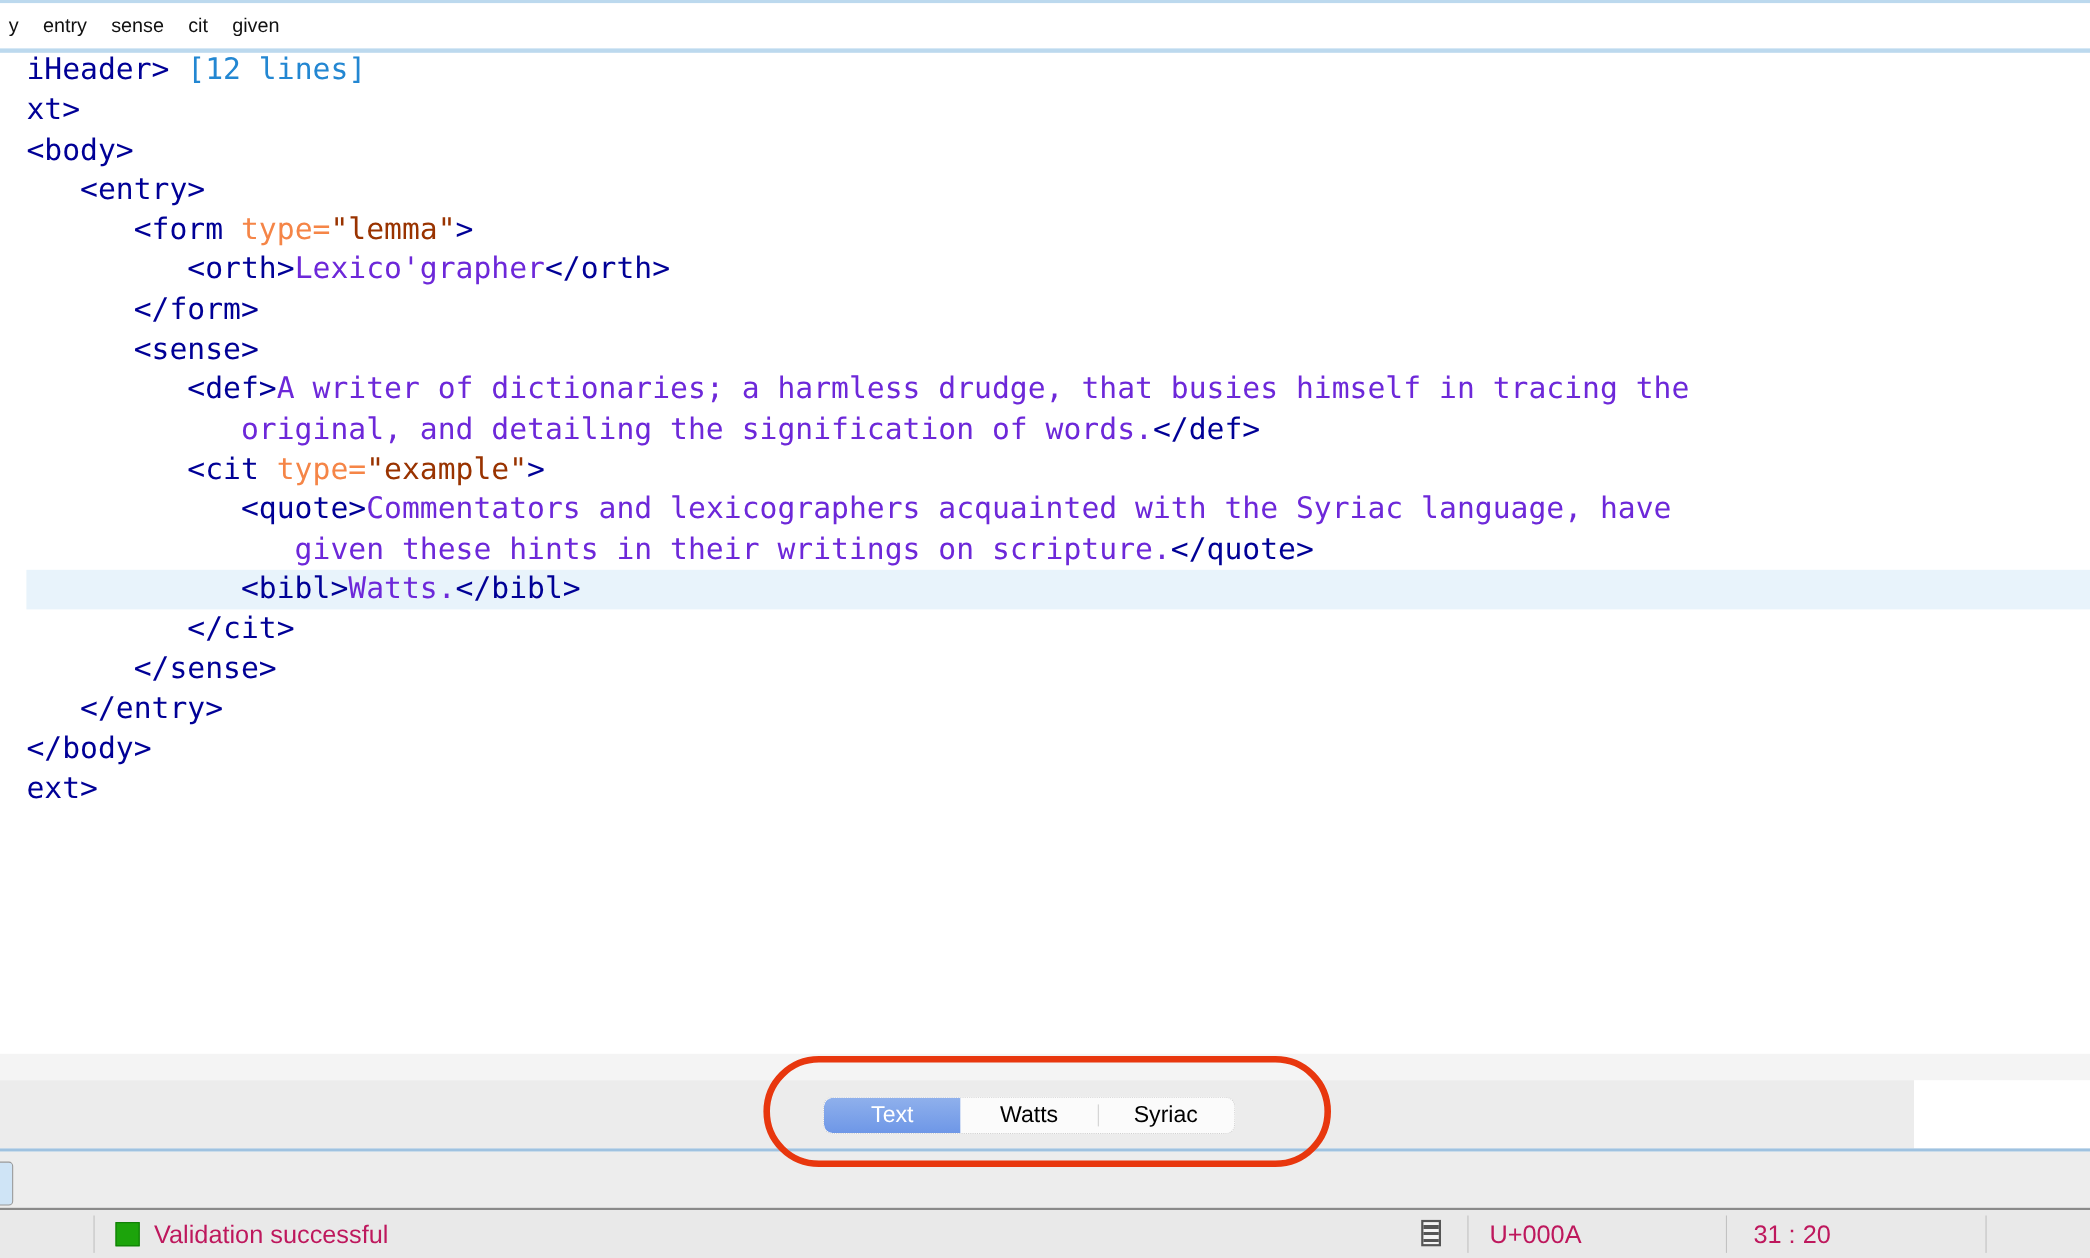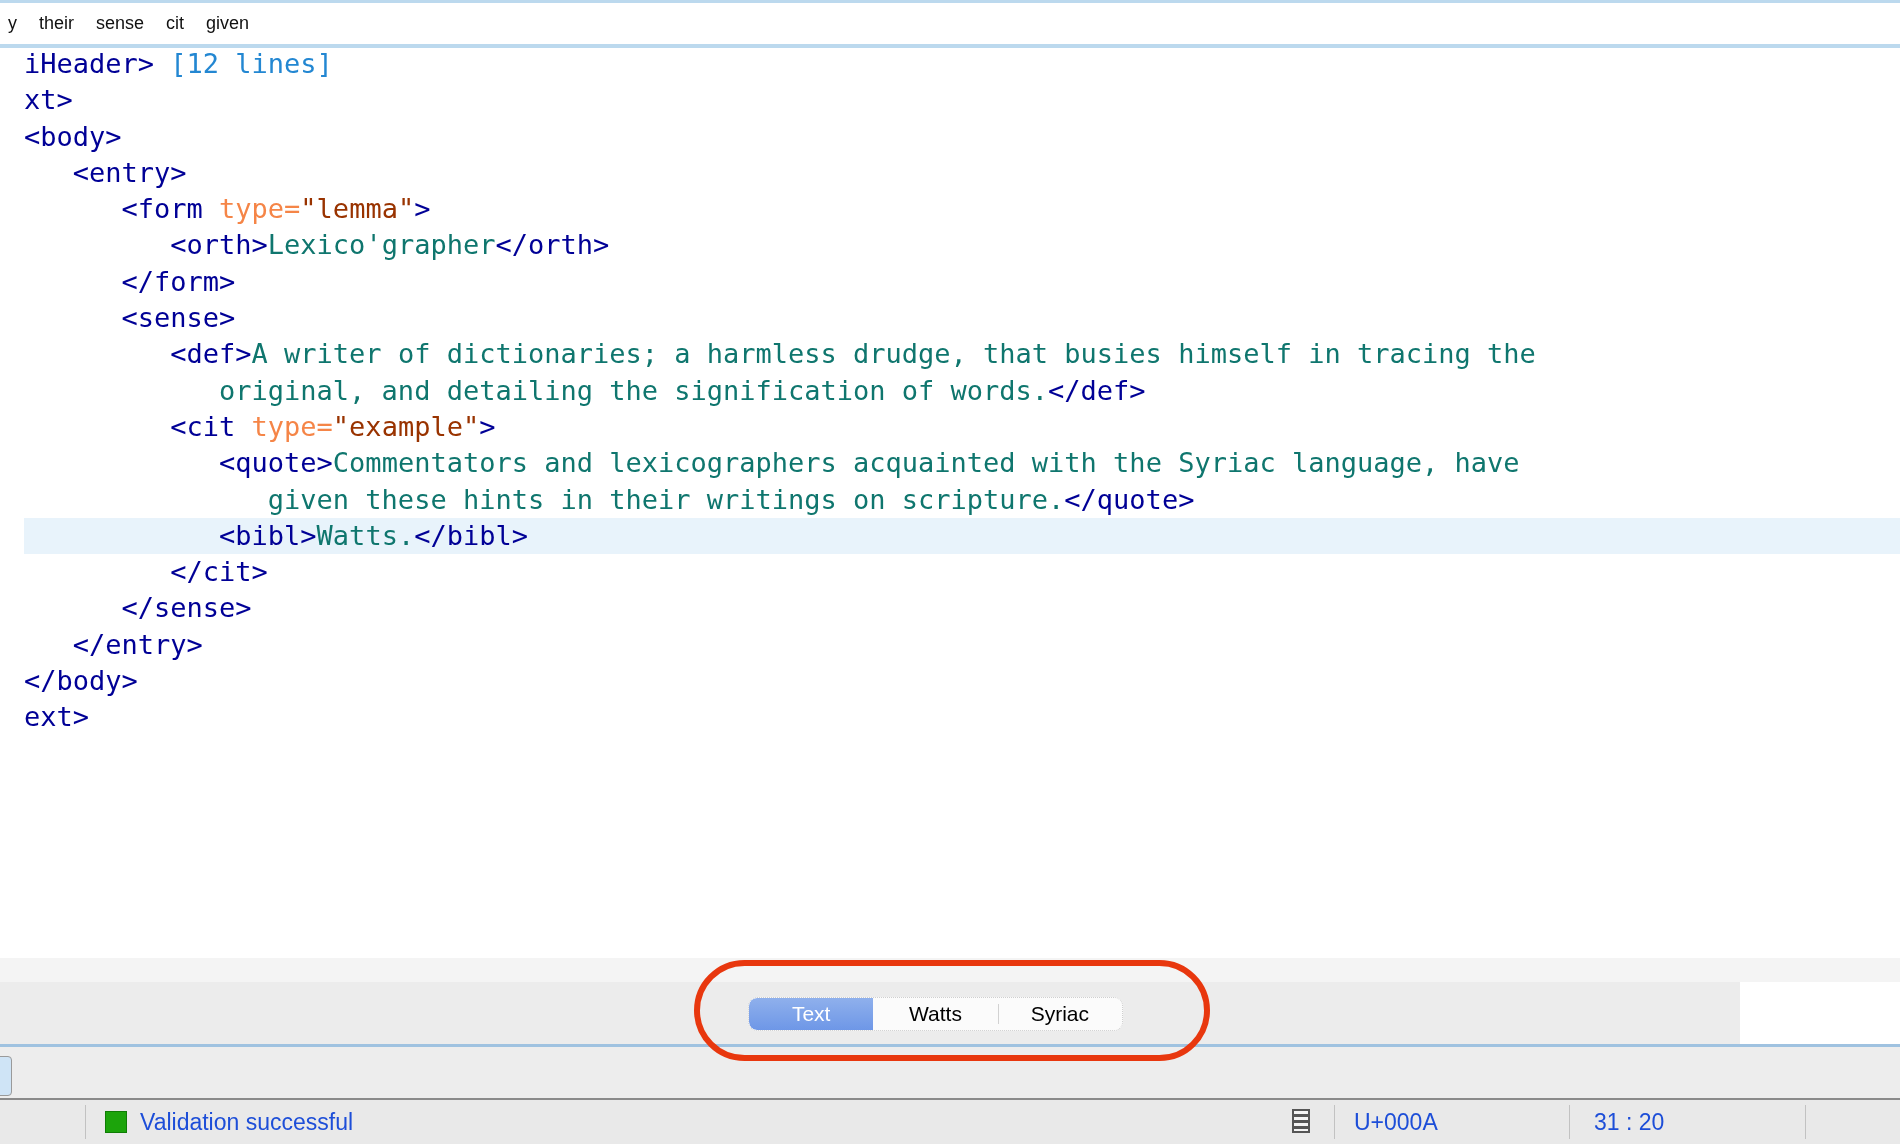--- a/index.html
+++ b/index.html
@@ -22,21 +22,21 @@
   
   .code { position:absolute; top:46px; left:0; width:1900px; height:912px;
           font-family:"DejaVu Sans Mono", monospace; font-size:27px; line-height:36.3px;
           white-space:pre; color:#000; overflow:hidden;padding-left:24px; }
   .code .line { height:36.3px; }
   .code .line.hl { background:var(--highlight-line,#e8f3fb); }
   .code .tag  { color:var(--tag-color,#000096); }
   .code .fold { color:var(--fold-color,#2387d2); cursor:pointer; }
   .code .attr { color:var(--attr-color,#f58547); }
   .code .val  { color:var(--value-color,#993300); }
-  .code .text { color:#0f766e; }
+  .code .text { color:#6d28d9; }
 
   
   .hscroll-track { position:absolute; top:958px; left:0; width:1900px; height:24px; background:#f4f4f4; }
 
   
   .tabbar { position:absolute; top:982px; left:0; width:1740px; height:62px; background:#ececec; }
   .segmented { position:absolute; left:748px; top:15px; width:375px; height:34px;
                display:flex; background:#fbfbfb; border:1px dotted #cfcfcf; border-radius:9px; overflow:hidden; box-sizing:border-box; }
   .seg { flex:1; display:flex; align-items:center; justify-content:center;
          font-size:21px; color:#000; cursor:default; position:relative; }
@@ -46,21 +46,21 @@
 
   .blueline { position:absolute; top:1044px; left:0; width:1900px; height:3px; background:#9fc2e0; }
 
   
   .bottom-panel { position:absolute; top:1047px; left:0; width:1900px; height:51px; background:#ededed; }
   .left-tab { position:absolute; left:-6px; top:9px; width:16px; height:38px;
               background:#cfe4f6; border:1px solid #9a9a9a; border-radius:0 4px 4px 0; }
 
   
   .statusbar { position:absolute; top:1098px; left:0; width:1900px; height:46px;
-               background:#e9e9e9; border-top:2px solid #8a8a8a; box-sizing:border-box; font-size:23px; color:#1d4ed8; }
+               background:#e9e9e9; border-top:2px solid #8a8a8a; box-sizing:border-box; font-size:23px; color:#be185d; }
   .sb-divider { position:absolute; top:5px; bottom:5px; width:1px; background:#c2c2c2; }
   .sb-green { position:absolute; left:105px; top:11px; width:22px; height:22px;
               background:var(--status-green,#1ca40b); border:1px solid #0f7d05; box-sizing:border-box; }
   .sb-validation { position:absolute; left:140px; top:9px; }
   .sb-docicon { position:absolute; left:1292px; top:9px; width:18px; height:24px;
                 border:2px solid #555; background:
                   repeating-linear-gradient(to bottom, transparent 0 3px, #555 3px 6px);
                 background-color:#f3f3f3; box-sizing:border-box; }
   .sb-unicode  { position:absolute; left:1354px; top:9px;text-align:right; }
   .sb-position { position:absolute; left:1594px; top:9px; }
@@ -70,21 +70,21 @@
               border:6px solid var(--annotation-red,#e8370e); border-radius:54px;
               box-sizing:border-box; pointer-events:none; }
 </style>
 </head>
 <body>
 
 <div class="topline"></div>
 
 <div class="breadcrumb">
     <span>y</span>
-    <span>their</span>
+    <span>entry</span>
     <span>sense</span>
     <span>cit</span>
     <span>given</span>
   </div>
 
 <div class="breadline"></div>
 
 <div class="code"><div class="line"><span class="tag">iHeader&gt; </span><span class="fold">[12 lines]</span></div><div class="line"><span class="tag">xt&gt;</span></div><div class="line"><span class="tag">&lt;body&gt;</span></div><div class="line"><span class="tag">   &lt;entry&gt;</span></div><div class="line"><span class="tag">      &lt;form </span><span class="attr">type=</span><span class="val">"lemma"</span><span class="tag">&gt;</span></div><div class="line"><span class="tag">         &lt;orth&gt;</span><span class="text">Lexico'grapher</span><span class="tag">&lt;/orth&gt;</span></div><div class="line"><span class="tag">      &lt;/form&gt;</span></div><div class="line"><span class="tag">      &lt;sense&gt;</span></div><div class="line"><span class="tag">         &lt;def&gt;</span><span class="text">A writer of dictionaries; a harmless drudge, that busies himself in tracing the</span></div><div class="line"><span class="text">            original, and detailing the signification of words.</span><span class="tag">&lt;/def&gt;</span></div><div class="line"><span class="tag">         &lt;cit </span><span class="attr">type=</span><span class="val">"example"</span><span class="tag">&gt;</span></div><div class="line"><span class="tag">            &lt;quote&gt;</span><span class="text">Commentators and lexicographers acquainted with the Syriac language, have</span></div><div class="line"><span class="text">               given these hints in their writings on scripture.</span><span class="tag">&lt;/quote&gt;</span></div><div class="line hl"><span class="tag">            &lt;bibl&gt;</span><span class="text">Watts.</span><span class="tag">&lt;/bibl&gt;</span></div><div class="line"><span class="tag">         &lt;/cit&gt;</span></div><div class="line"><span class="tag">      &lt;/sense&gt;</span></div><div class="line"><span class="tag">   &lt;/entry&gt;</span></div><div class="line"><span class="tag">&lt;/body&gt;</span></div><div class="line"><span class="tag">ext&gt;</span></div></div>
 
 <div class="hscroll-track">

